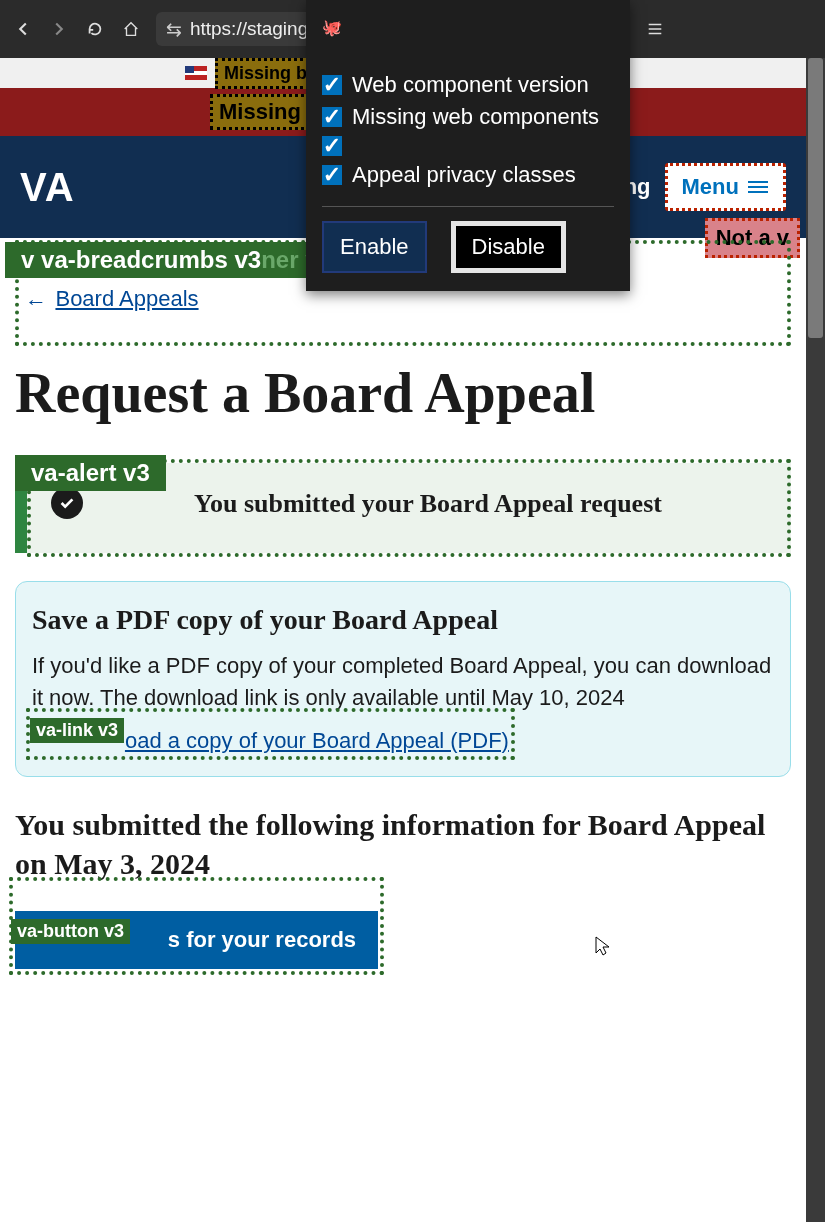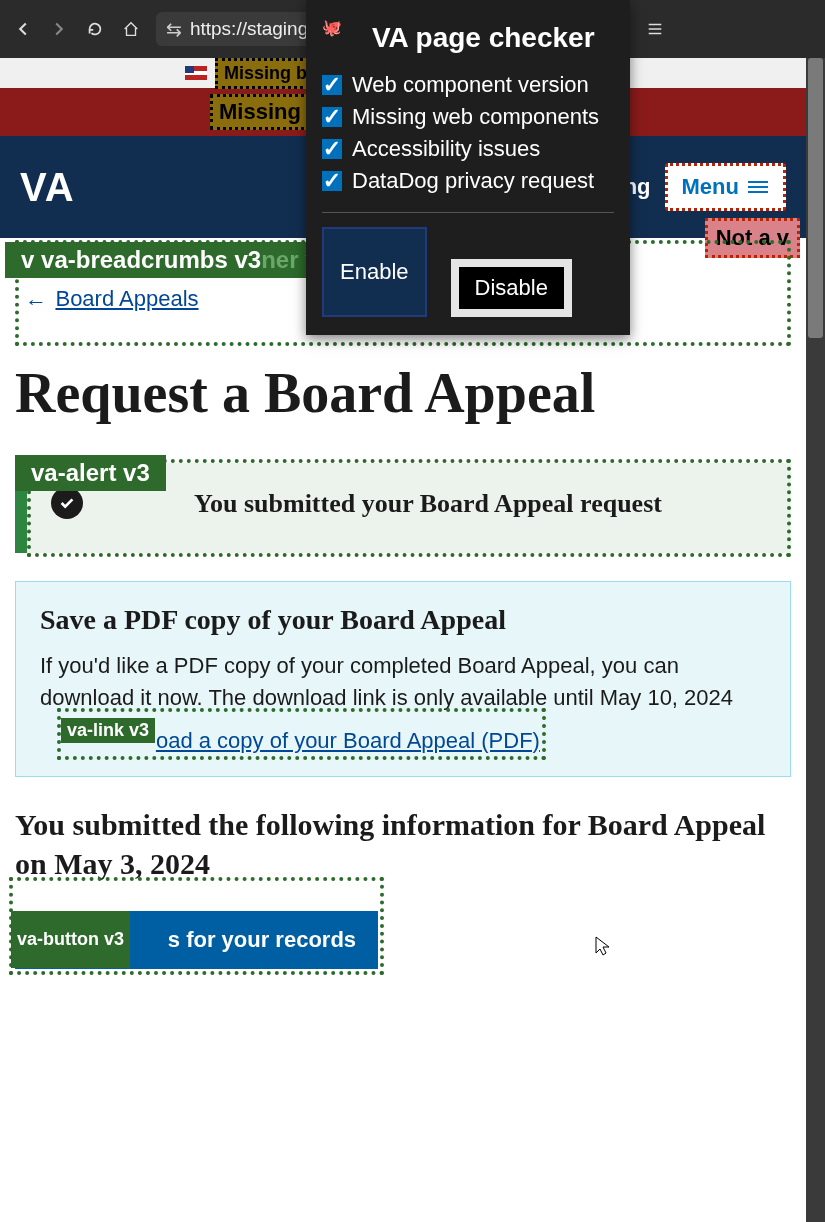--- a/index.html
+++ b/index.html
@@ -180,22 +180,22 @@
 }
 .alert p { font-size:22px; color:#1b1b1b; margin-top:22px; line-height:1.55; }
 .alert-dotted {
   position:absolute; left:0; right:0; bottom:-4px; top:-4px;
   border:4px dotted #2d6a2b; pointer-events:none;
 }
 
 .info-box {
   background:#e7f6f8;
   border:1px solid #99deea;
-  border-radius:0;
-  padding:22px 24px;
+  border-radius:12px;
+  padding:22px 16px;
   margin-top:28px;
   position:relative;
 }
 .info-box h3 {
   font-family: Georgia, serif; font-weight:800; font-size:28px; color:#1b1b1b;
 }
 .info-box p { font-size:22px; color:#1b1b1b; margin-top:14px; line-height:1.45; }
 .dl-link {
   display:inline-block; margin-top:14px;
   color:#004795; text-decoration:underline; font-size:22px;
@@ -236,21 +236,21 @@
   width:20px; height:20px; background:#0071bc;
   display:flex; align-items:center; justify-content:center;
   color:#fff; font-weight:800;
 }
 .ext-hr { border:none; border-top:1px solid #555; margin:18px 0 14px 0; }
 .ext-btns { display:flex; gap:24px; }
 .ext-btn {
   font-size:22px; padding:8px 16px; cursor:pointer;
   background:#112e51; color:#fff; border:2px solid #223a7a;
 }
-.ext-btn.sel { background:#000; border:8px solid #e5e5e5;margin-top:32px; }
+.ext-btn.sel { background:#000; border:5px solid #e5e5e5; }
 
 .cursor {
   position:absolute; left:594px; top:935px;
   font-size:20px; color:#000; z-index:50;
   pointer-events:none;
 }
 </style>
 </head>
 <body>
 
@@ -369,67 +369,65 @@
           <svg width="18" height="18" viewBox="0 0 20 20">
               <path d="M4 10l4 4 8-8" stroke="#fff" stroke-width="3" fill="none"></path>
             </svg>
         </span>
         <h2>You submitted your Board Appeal request</h2>
       </div>
 
       <div class="info-box">
         <h3>Save a PDF copy of your Board Appeal</h3>
         <p>If you'd like a PDF copy of your completed Board Appeal, you can download it now. The download link is only available until May 10, 2024</p>
-        <div style="position:relative; display:inline-block;margin-left:23px;">
+        <div style="position:relative; display:inline-block;">
           <span class="dotted-green" style="position:absolute; left:-6px; right:-6px; top:-6px; bottom:-6px;"></span>
           <span class="overlay-tag" style="left:-2px; top:4px; font-size:18px; padding:2px 6px;">va-link v3</span>
           <a href="#" class="dl-link">
             <span style="visibility:hidden;">va-link v3</span><span>oad a copy of your Board Appeal (PDF)</span>
           </a>
         </div>
       </div>
 
       <h2 class="section">You submitted the following information for Board Appeal on May 3, 2024</h2>
 
       <div style="position:relative; display:inline-block;">
         <span class="dotted-green" style="position:absolute; left:-6px; right:-6px; top:-6px; bottom:-6px;"></span>
         <button class="primary-btn">
-          <span class="overlay-tag" style="left:-4px; top:0; font-size:18px; padding:18px 6px;">va-button v3</span>
+          <span class="overlay-tag" style="left:-4px; top:8px; font-size:18px; padding:2px 6px;">va-button v3</span>
           <span style="visibility:hidden;">va-button v3</span><span>s for your records</span>
         </button>
       </div>
 
     </div>
   </div>
 
   <div class="scrollbar">
     <div class="scrollbar-thumb"></div>
   </div>
 </div>
 
 <div class="ext-popup">
   <div class="ext-header">
     <span class="octo">🐙</span>
-    <span class="ext-title">VA page checker</span>
   </div>
   <div class="chk-row">
     <span class="chk">✓</span>
     <span>Web component version</span>
   </div>
   <div class="chk-row">
     <span class="chk">✓</span>
     <span>Missing web components</span>
   </div>
   <div class="chk-row">
     <span class="chk">✓</span>
-    <span>Accessibility issues</span>
   </div>
   <div class="chk-row">
     <span class="chk">✓</span>
-    <span>DataDog privacy request</span>
+    <span>Appeal privacy classes</span>
   </div>
   <hr class="ext-hr">
   <div class="ext-btns">
     <button class="ext-btn">Enable</button>
     <button class="ext-btn sel">Disable</button>
   </div>
 </div>
 
 <div class="cursor">
   <svg width="18" height="22" viewBox="0 0 18 22">

